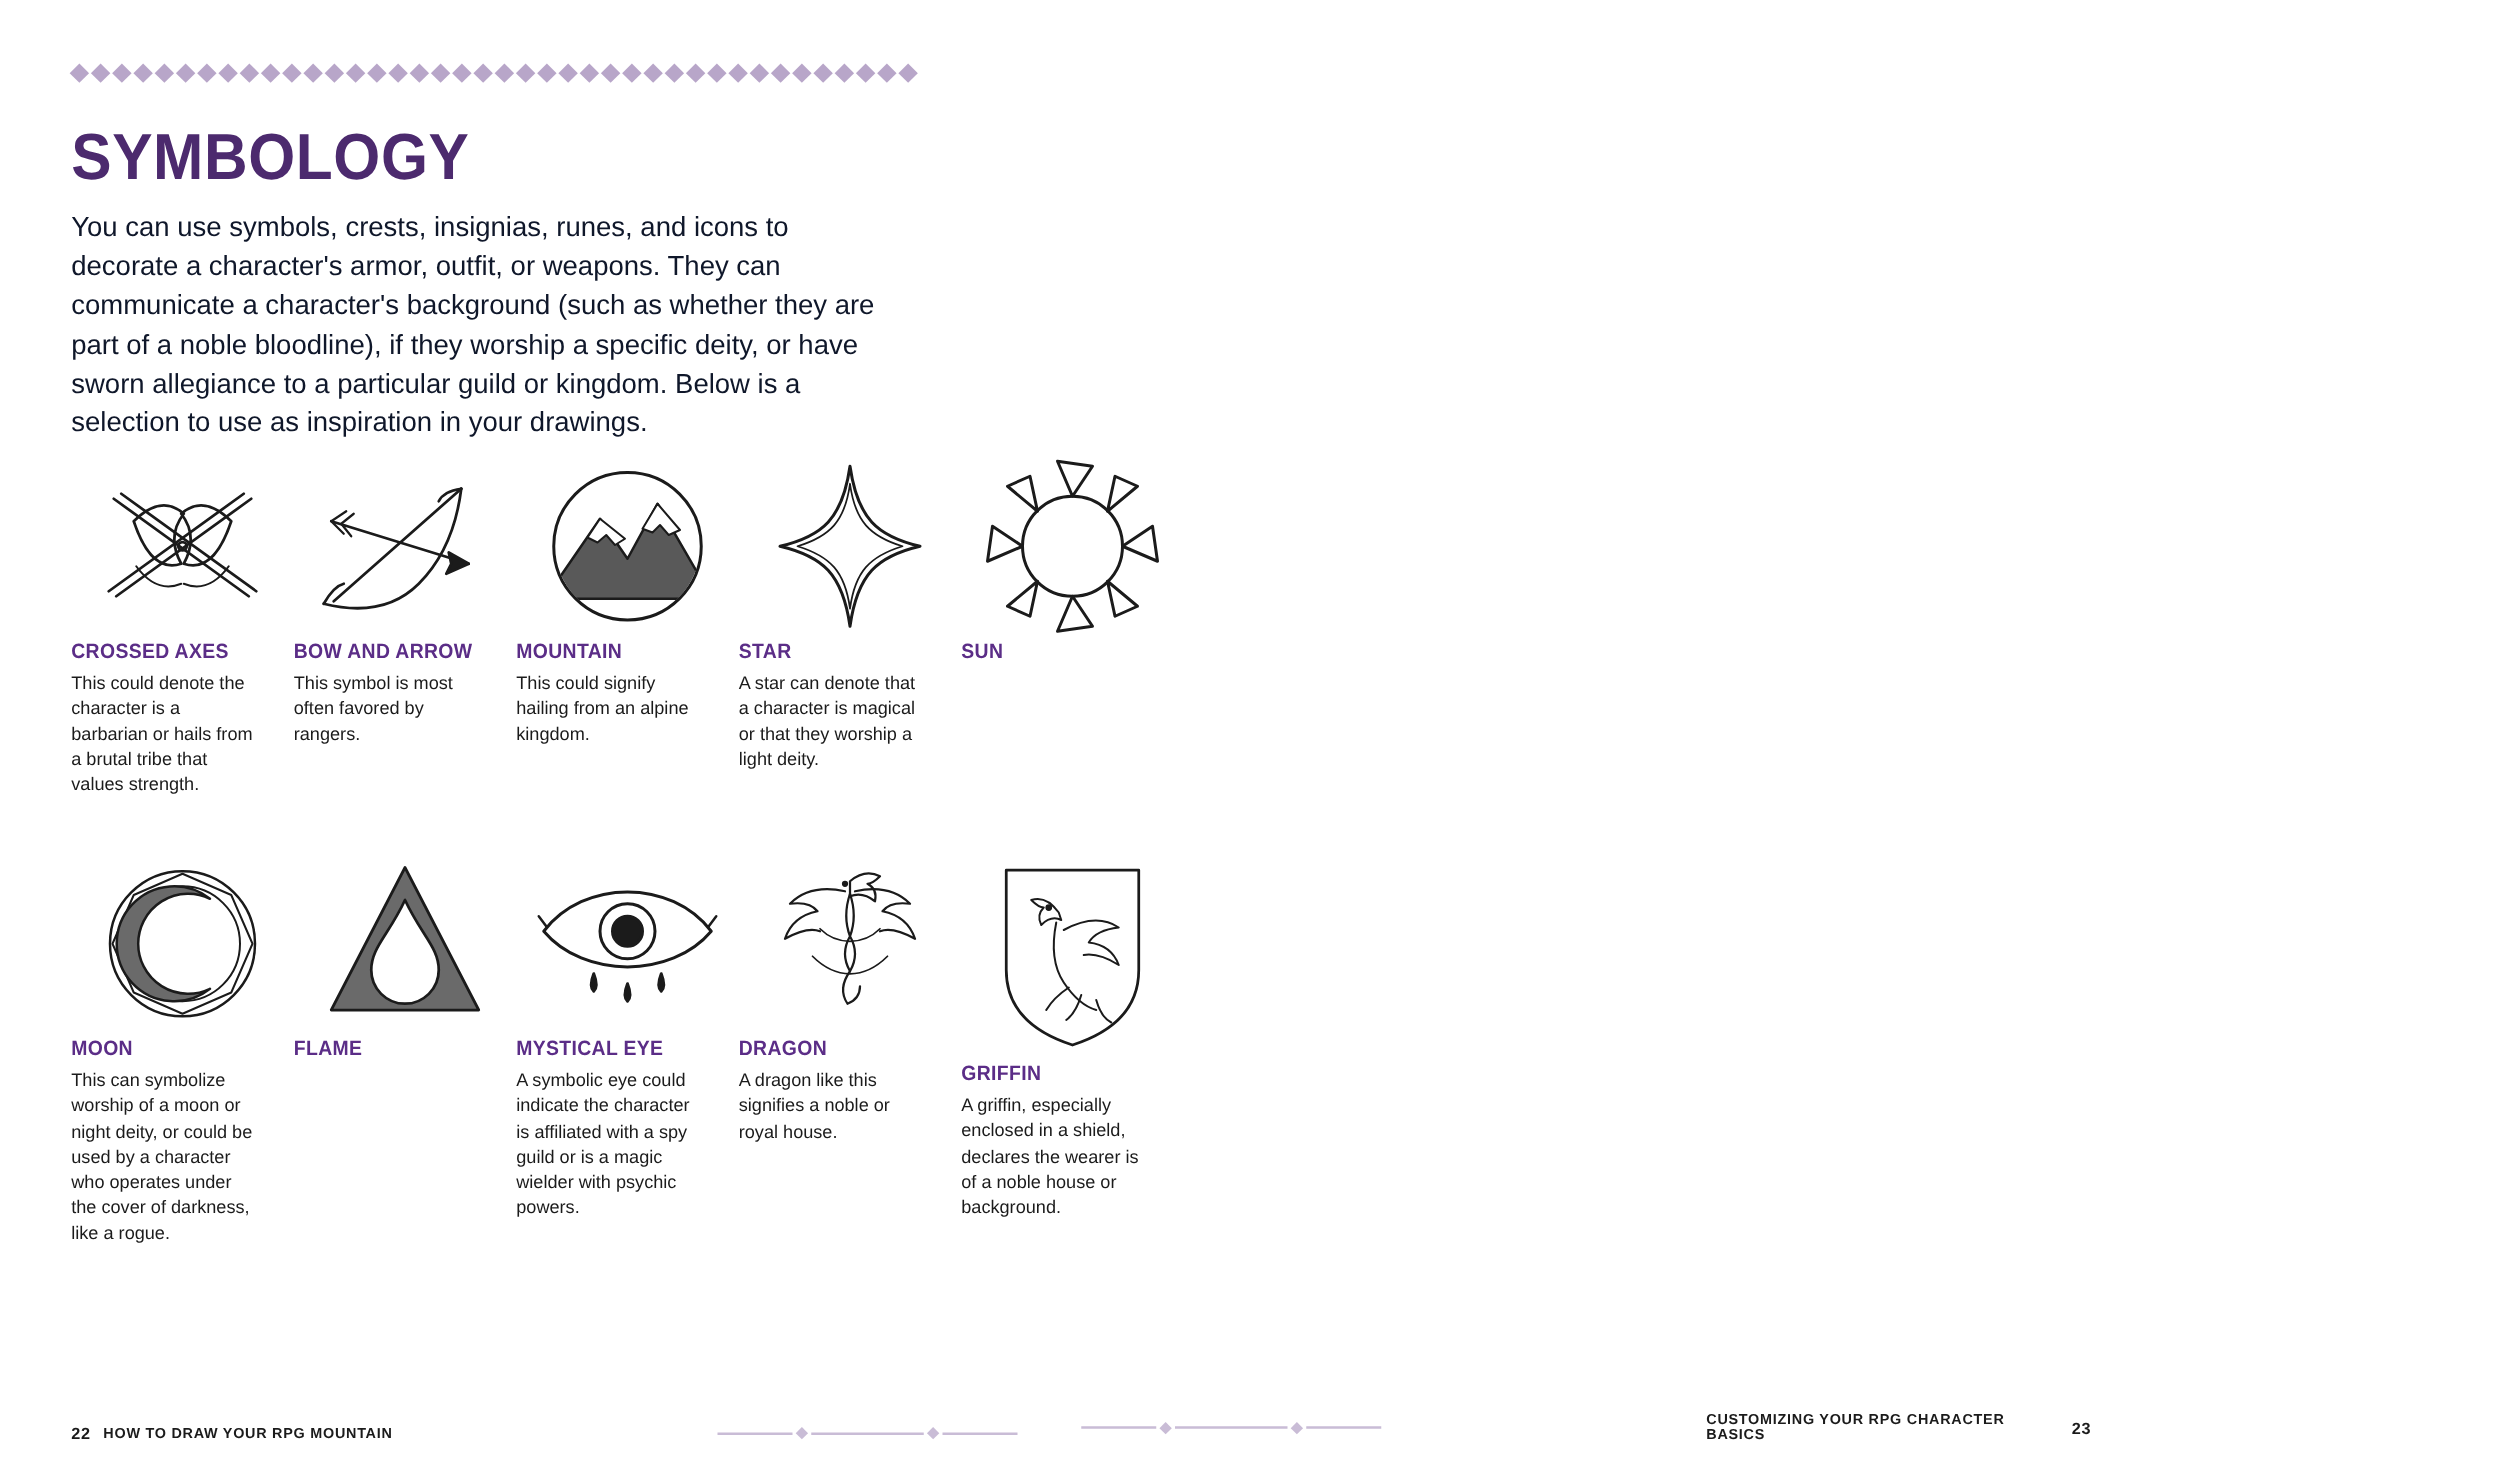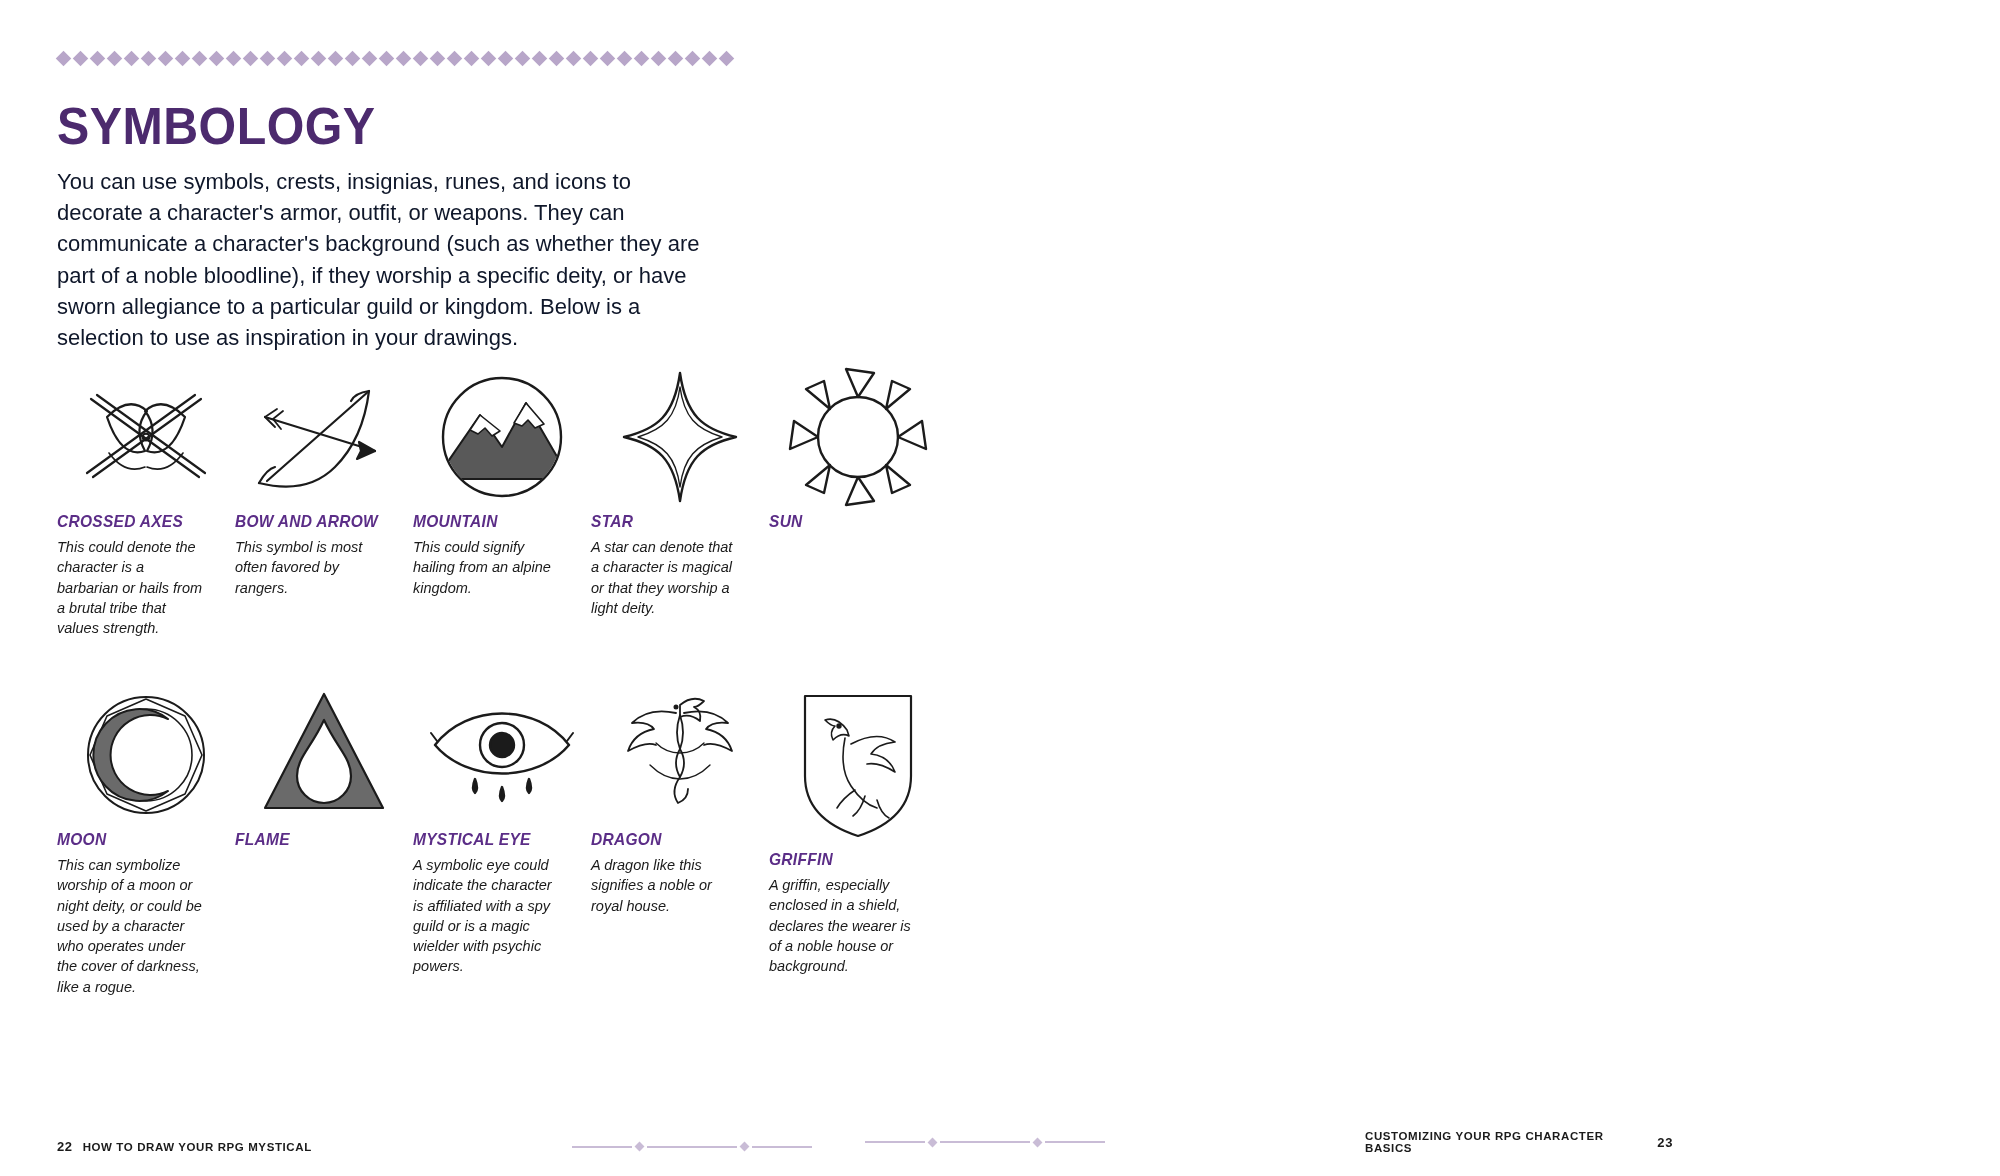--- a/index.html
+++ b/index.html
@@ -40,21 +40,21 @@
   }
   .intro{
     color:#0f172a;
     font-size:22px;
     line-height:1.42;
     max-width:645px;
   }
 
   
   .sym-grid{display:flex;flex-wrap:wrap;gap:0;}
-  .sym-cell{width:178px;margin-right:0;font-style:italic;}
+  .sym-cell{width:178px;margin-right:0;}
   .sym-art{height:130px;display:flex;align-items:center;justify-content:center;}
   .sym-art svg{display:block;}
   .sym-name{
     color:#5b2d87;font-weight:bold;font-size:16.5px;
     letter-spacing:.3px;margin:10px 0 6px 0;text-transform:uppercase;
     transform:scaleX(0.94);transform-origin:left center;
   }
   .sym-desc{font-size:14.5px;line-height:1.4;color:#1b1b1b;max-width:152px;}
 
   
@@ -272,21 +272,21 @@
             <circle cx="44" cy="36" r="1.6" fill="#1b1b1b"></circle>
           </svg>
         </div>
         <div class="sym-name">GRIFFIN</div>
         <div class="sym-desc">A griffin, especially enclosed in a shield, declares the wearer is of a noble house or background.</div>
       </div>
     </div>
 
     <div class="footer" style="left:57px;">
       <span class="num">22</span>
-      <span>HOW TO DRAW YOUR RPG MYSTICAL</span>
+      <span>HOW TO DRAW YOUR RPG MOUNTAIN</span>
       <span class="foot-orn" style="margin-left:250px;">
         <span class="line" style="width:60px;"></span>
           <span class="d"></span>
           <span class="line" style="width:90px;"></span>
           <span class="d"></span>
           <span class="line" style="width:60px;"></span>
       </span>
     </div>
   </div>
 

